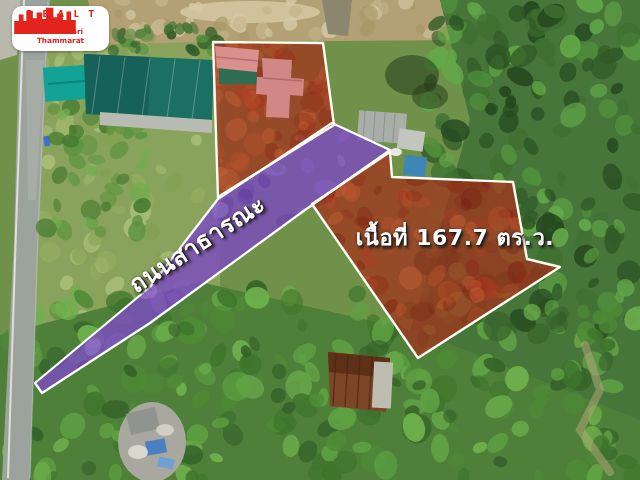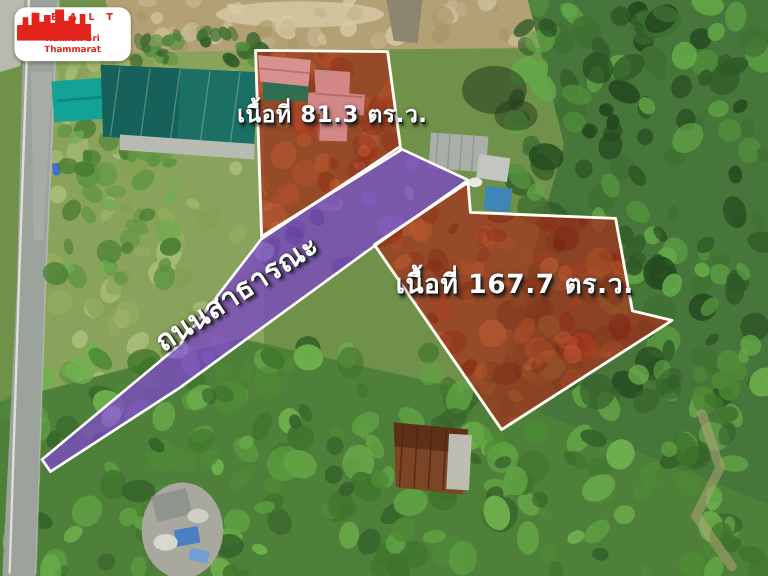--- a/index.html
+++ b/index.html
@@ -10,21 +10,21 @@
     background:#6f9149;
   }
   .stage svg{position:absolute;left:0;top:0;}
   .area-label{
     position:absolute;color:#ffffff;font-weight:800;white-space:nowrap;
     transform:translate(-50%,-50%);
     text-shadow:0 0 3px rgba(0,0,0,.4), 2px 3px 3px rgba(25,25,25,.85), 1px 1px 0 rgba(40,40,40,.9);
     letter-spacing:.5px;
   }
   .label-small{left:277px;top:95px;font-size:19px;}
-  .label-large{left:429px;top:237px;font-size:22px;}
+  .label-large{left:455px;top:237px;font-size:22px;}
   .label-road{left:197px;top:244px;font-size:24px;
     transform:translate(-50%,-50%) rotate(-33deg);}
   .logo{
     position:absolute;left:12px;top:6px;width:97px;
     background:#ffffff;border-radius:10px;
     padding:5px 4px 5px 4px;text-align:center;
     box-shadow:0 1px 3px rgba(0,0,0,.35);
   }
   .logo-skyline{display:block;margin:0 auto 1px auto;}
   .logo-realty{
@@ -1085,21 +1085,20 @@
         <ellipse cx="315.1" cy="178.8" rx="9.5" ry="8.7" fill="#8e2815" opacity="0.33" transform="rotate(173 315 179)"></ellipse>
         <ellipse cx="556.2" cy="151.4" rx="12.8" ry="9.7" fill="#8e2815" opacity="0.29" transform="rotate(166 556 151)"></ellipse>
         <ellipse cx="466.2" cy="204.0" rx="5.8" ry="5.3" fill="#7a1f10" opacity="0.41" transform="rotate(72 466 204)"></ellipse>
       </g>
 
   <polygon points="35,383 150,287 218,199 332,123 390,150 305,210 150,323 42,393" fill="none" stroke="#ffffff" stroke-width="2.2" stroke-linejoin="round"></polygon>
   <polygon points="213,42 323,43 334,125 218,197" fill="none" stroke="#fffdf6" stroke-width="2.4" stroke-linejoin="round"></polygon>
   <polygon points="390,152 392,177 513,182 527,259 560,267 418,358 312,204" fill="none" stroke="#fffdf6" stroke-width="2.4" stroke-linejoin="round"></polygon>
 </svg>
 
-<div class="area-label label-small">เนื้อที่ 81.3 ตร.ว.</div>
 <div class="area-label label-large">เนื้อที่ 167.7 ตร.ว.</div>
 <div class="area-label label-road">ถนนสาธารณะ</div>
 
 <div class="logo">
   <svg class="logo-skyline" width="66" height="28" viewBox="0 0 66 30">
     <path fill="#e2241d" d="M0,30 V16 h5 V9 h5 V16 h3 V5 h7 V13 h4 V7 h6 V14 h4 V2 h8 V12 h4 V8 h6 V15 h4 V6 h5 V15 h5 V30 Z"></path>
   </svg>
   <div class="logo-realty">R E A L T Y</div>
   <div class="logo-city">Nakhon Sri Thammarat</div>
 </div>

